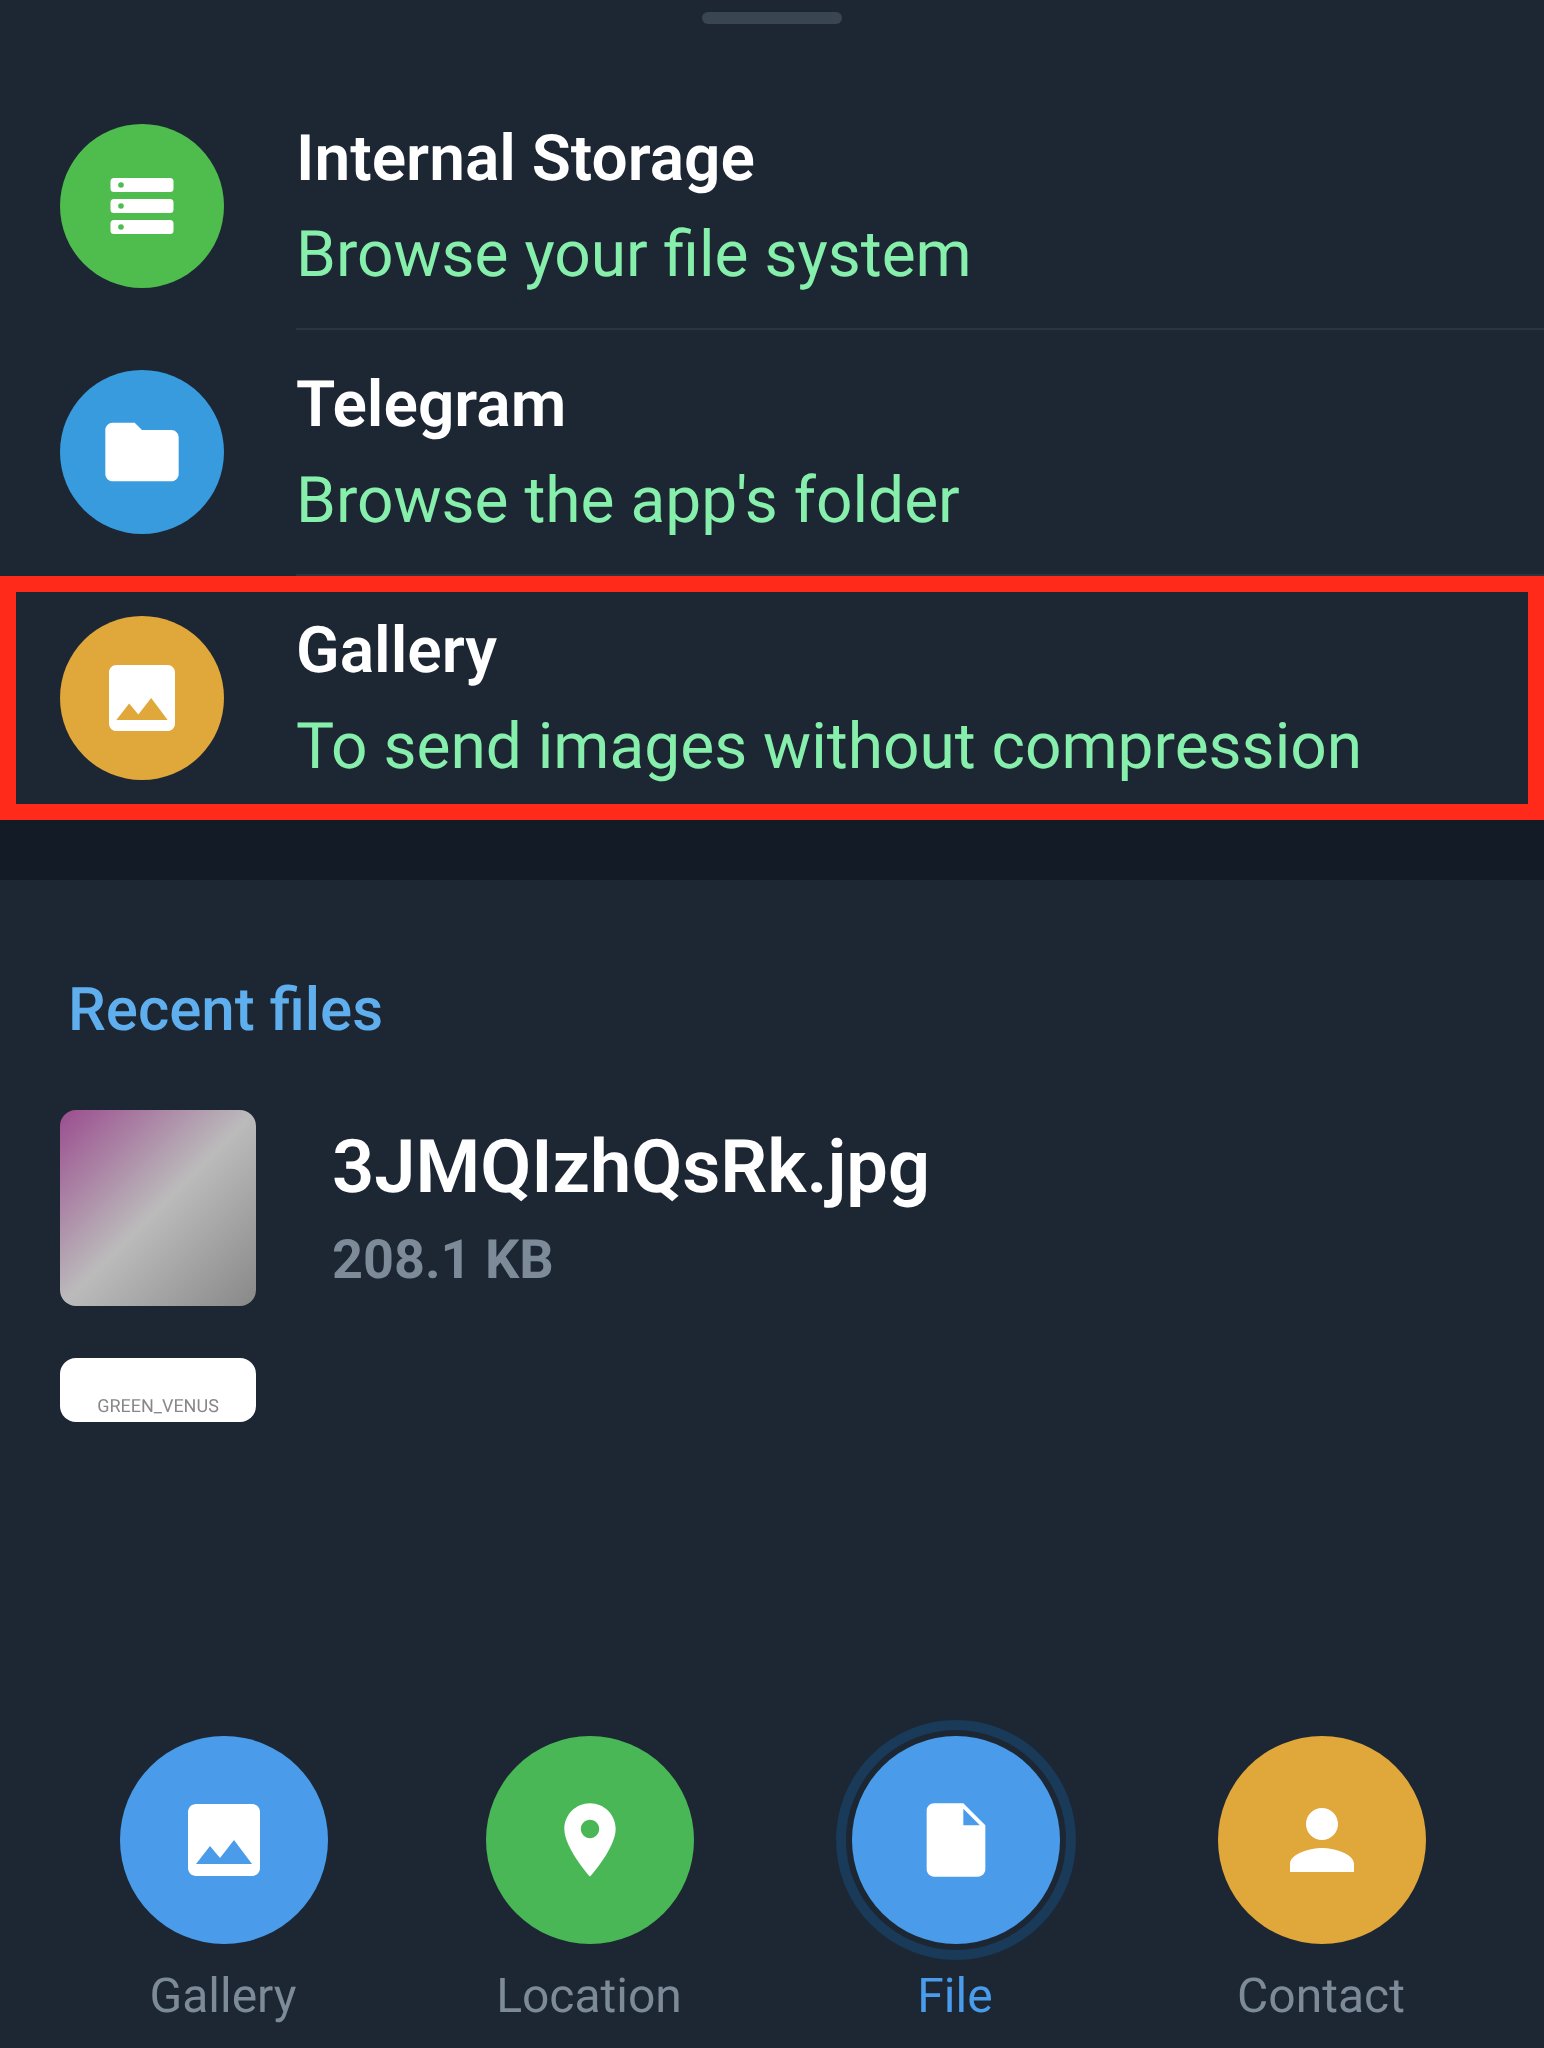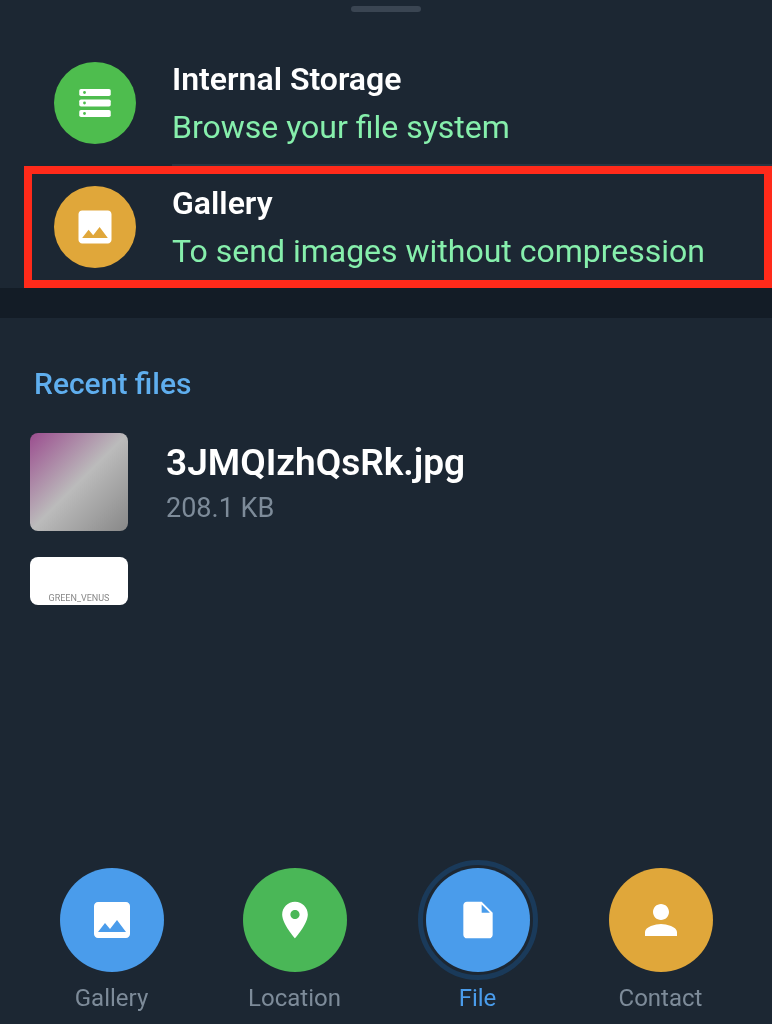--- a/index.html
+++ b/index.html
@@ -18,21 +18,20 @@
     }
     .drag-handle {
       width: 70px;
       height: 6px;
       background: #3a4552;
       border-radius: 3px;
       margin: 6px auto 0;
     }
     .source-list {
       padding-top: 30px;
-      padding-left: 24px;
     }
     .source-item {
       display: flex;
       align-items: center;
       padding: 18px 30px;
       cursor: pointer;
       position: relative;
     }
     .source-item.highlighted {
       outline: 8px solid #ff2a1a;
@@ -102,33 +101,34 @@
     }
     .thumb1 {
       background: linear-gradient(135deg, #9b4d8f 0%, #bbb 50%, #888 100%);
     }
     .thumb2 {
       background: #fff;
       align-items: flex-end;
       font-size: 9px;
       color: #888;
       padding: 2px;
-      height: 48px;
+      height: 32px;
       margin-top: 8px;
       align-self: flex-start;
     }
     .file-name {
       font-size: 37px;
       font-weight: 600;
       color: #fff;
       margin-bottom: 8px;
     }
     .file-size {
       font-size: 27px;
       color: #7d8b99;
+      font-weight: bold;
     }
     .bottom-nav {
       position: absolute;
       bottom: 0;
       left: 0;
       right: 0;
       display: flex;
       justify-content: space-around;
       align-items: flex-end;
       padding: 10px 20px 12px;
@@ -189,20 +189,31 @@
       </svg>
     </div>
     <div class="source-text">
       <div class="source-title">Internal Storage</div>
       <div class="source-subtitle">Browse your file system</div>
     </div>
   </div>
 
   <div class="divider"></div>
 
+  <div class="source-item">
+    <div class="source-icon blue">
+      <svg width="44" height="44" viewBox="0 0 24 24" fill="#fff">
+        <path d="M10 4H4c-1.1 0-2 .9-2 2v12c0 1.1.9 2 2 2h16c1.1 0 2-.9 2-2V8c0-1.1-.9-2-2-2h-8l-2-2z"></path>
+      </svg>
+    </div>
+    <div class="source-text">
+      <div class="source-title">Telegram</div>
+      <div class="source-subtitle">Browse the app's folder</div>
+    </div>
+  </div>
 
   <div class="divider"></div>
 
   <div class="source-item highlighted">
     <div class="source-icon yellow">
       <svg width="44" height="44" viewBox="0 0 24 24" fill="#fff">
         <path d="M21 19V5c0-1.1-.9-2-2-2H5c-1.1 0-2 .9-2 2v14c0 1.1.9 2 2 2h14c1.1 0 2-.9 2-2zM8.5 13.5l2.5 3.01L14.5 12l4.5 6H5l3.5-4.5z"></path>
       </svg>
     </div>
     <div class="source-text">

